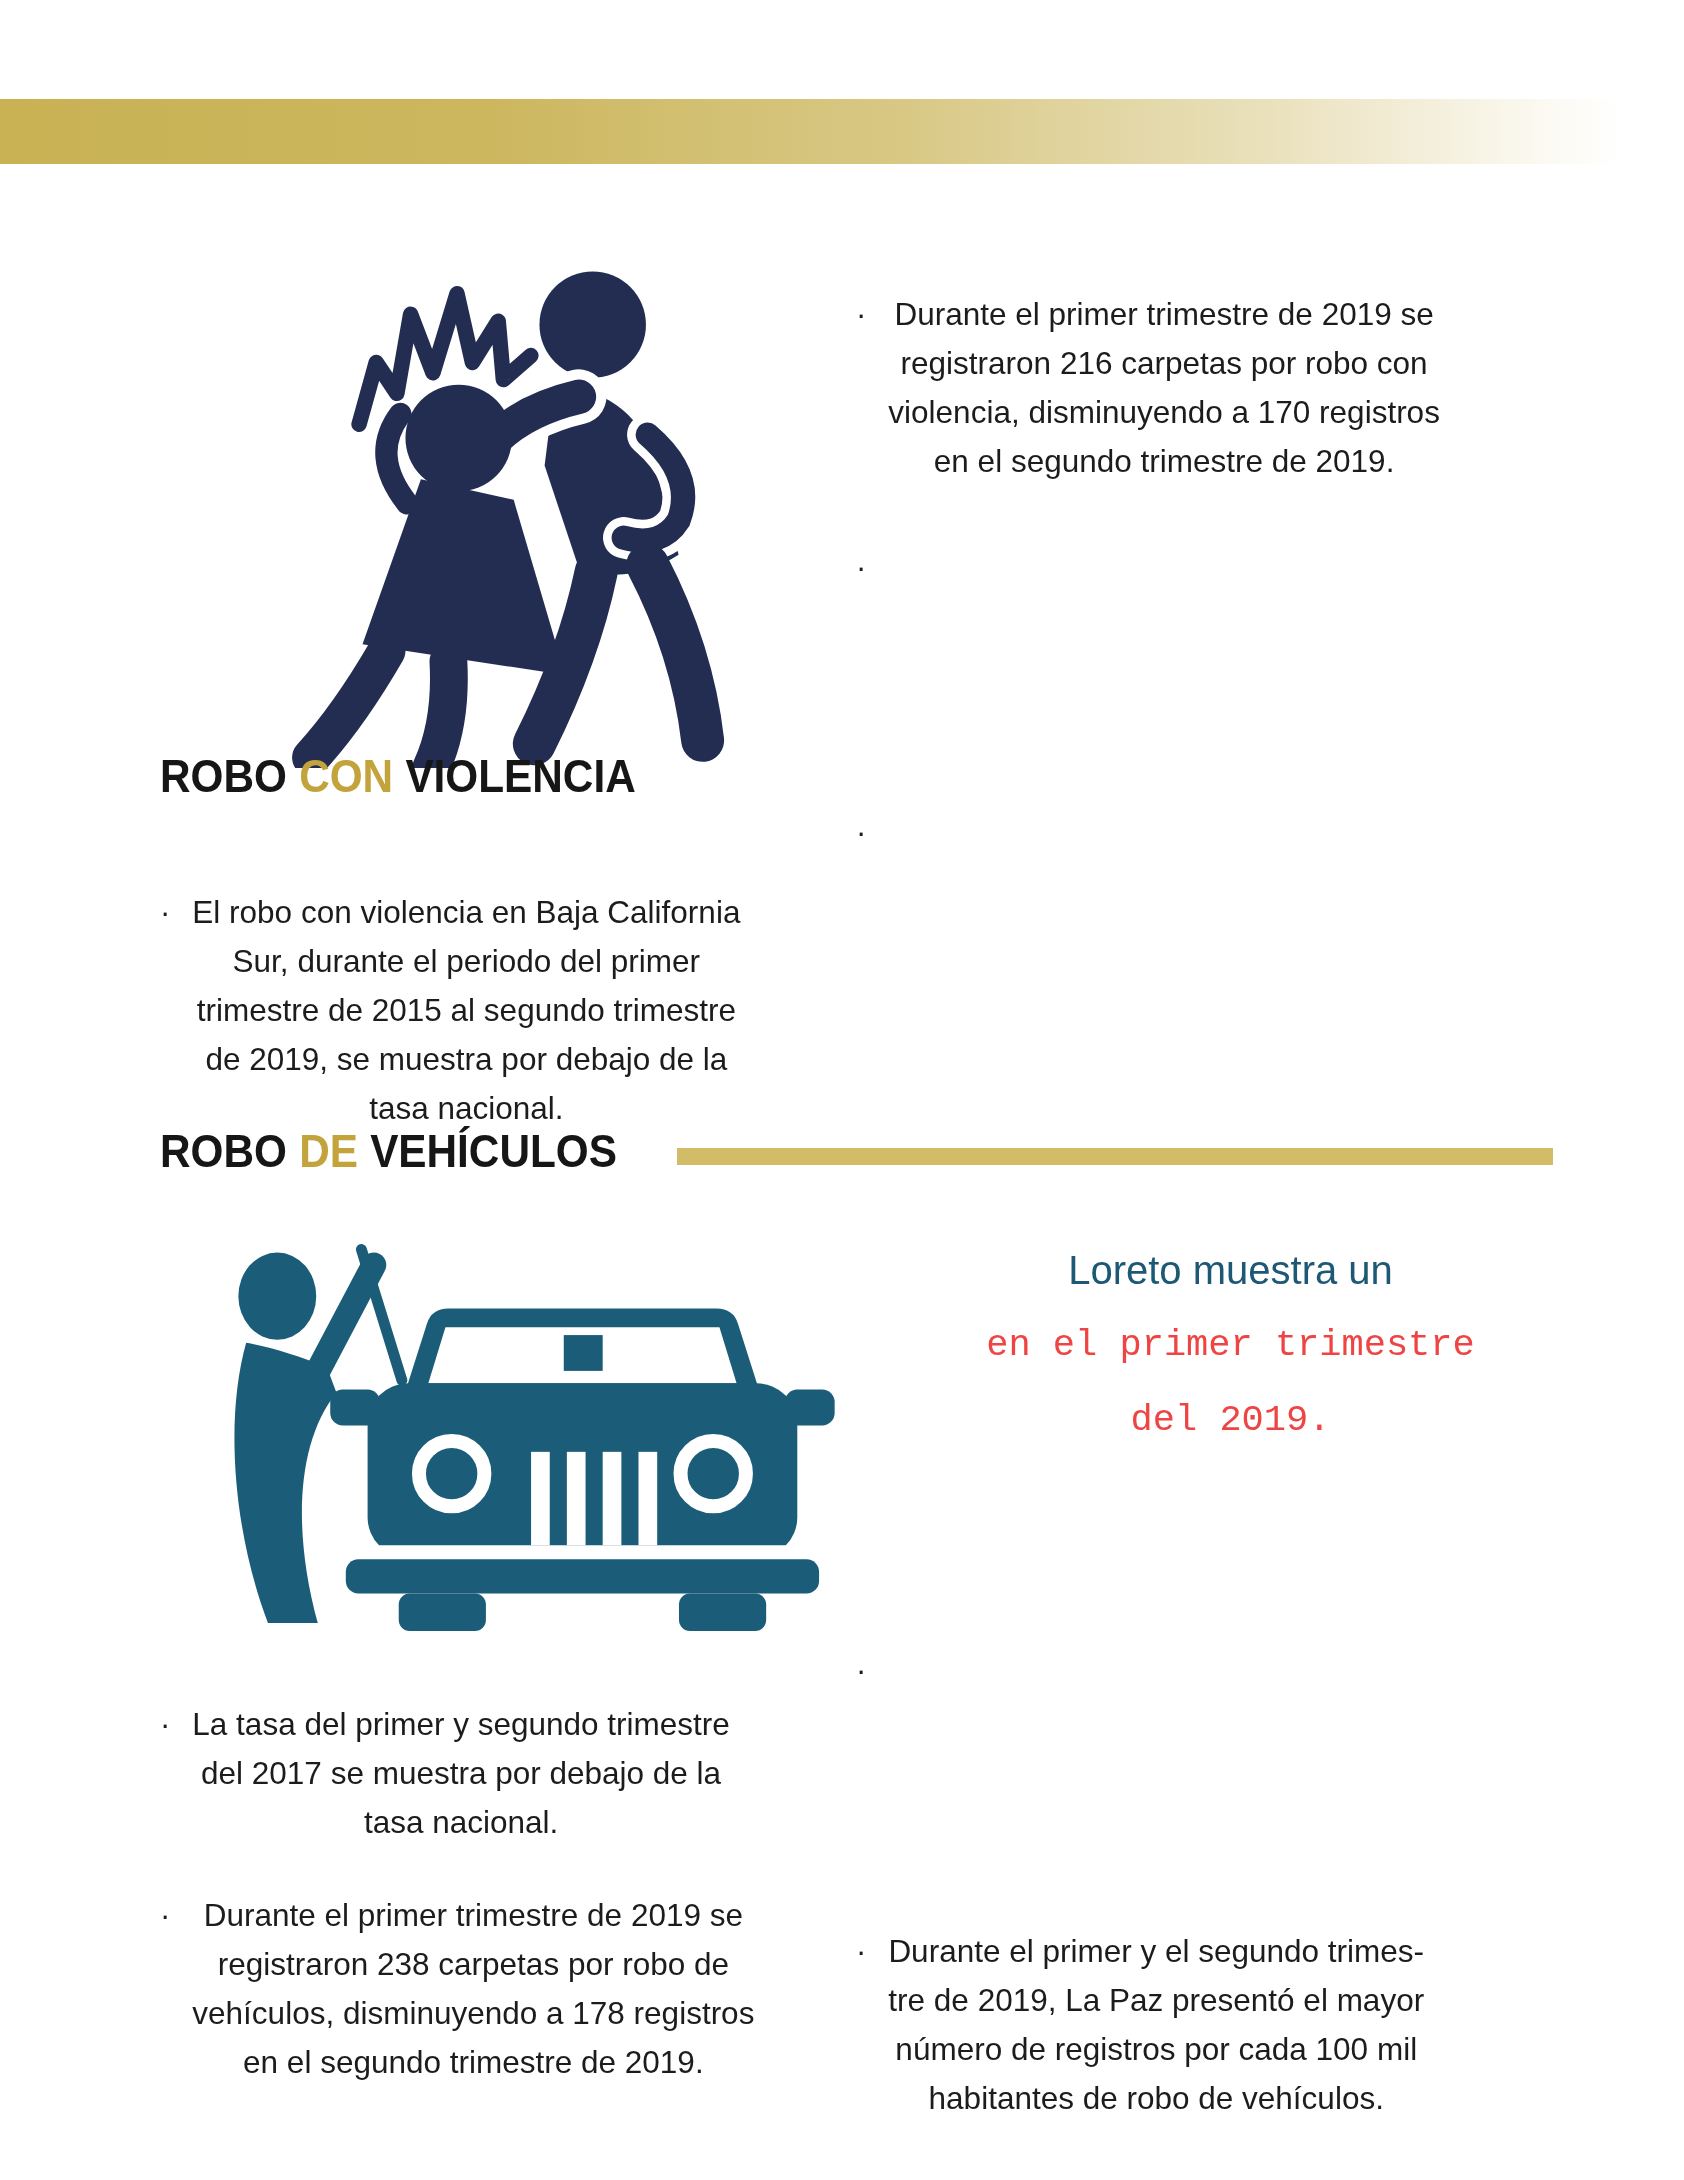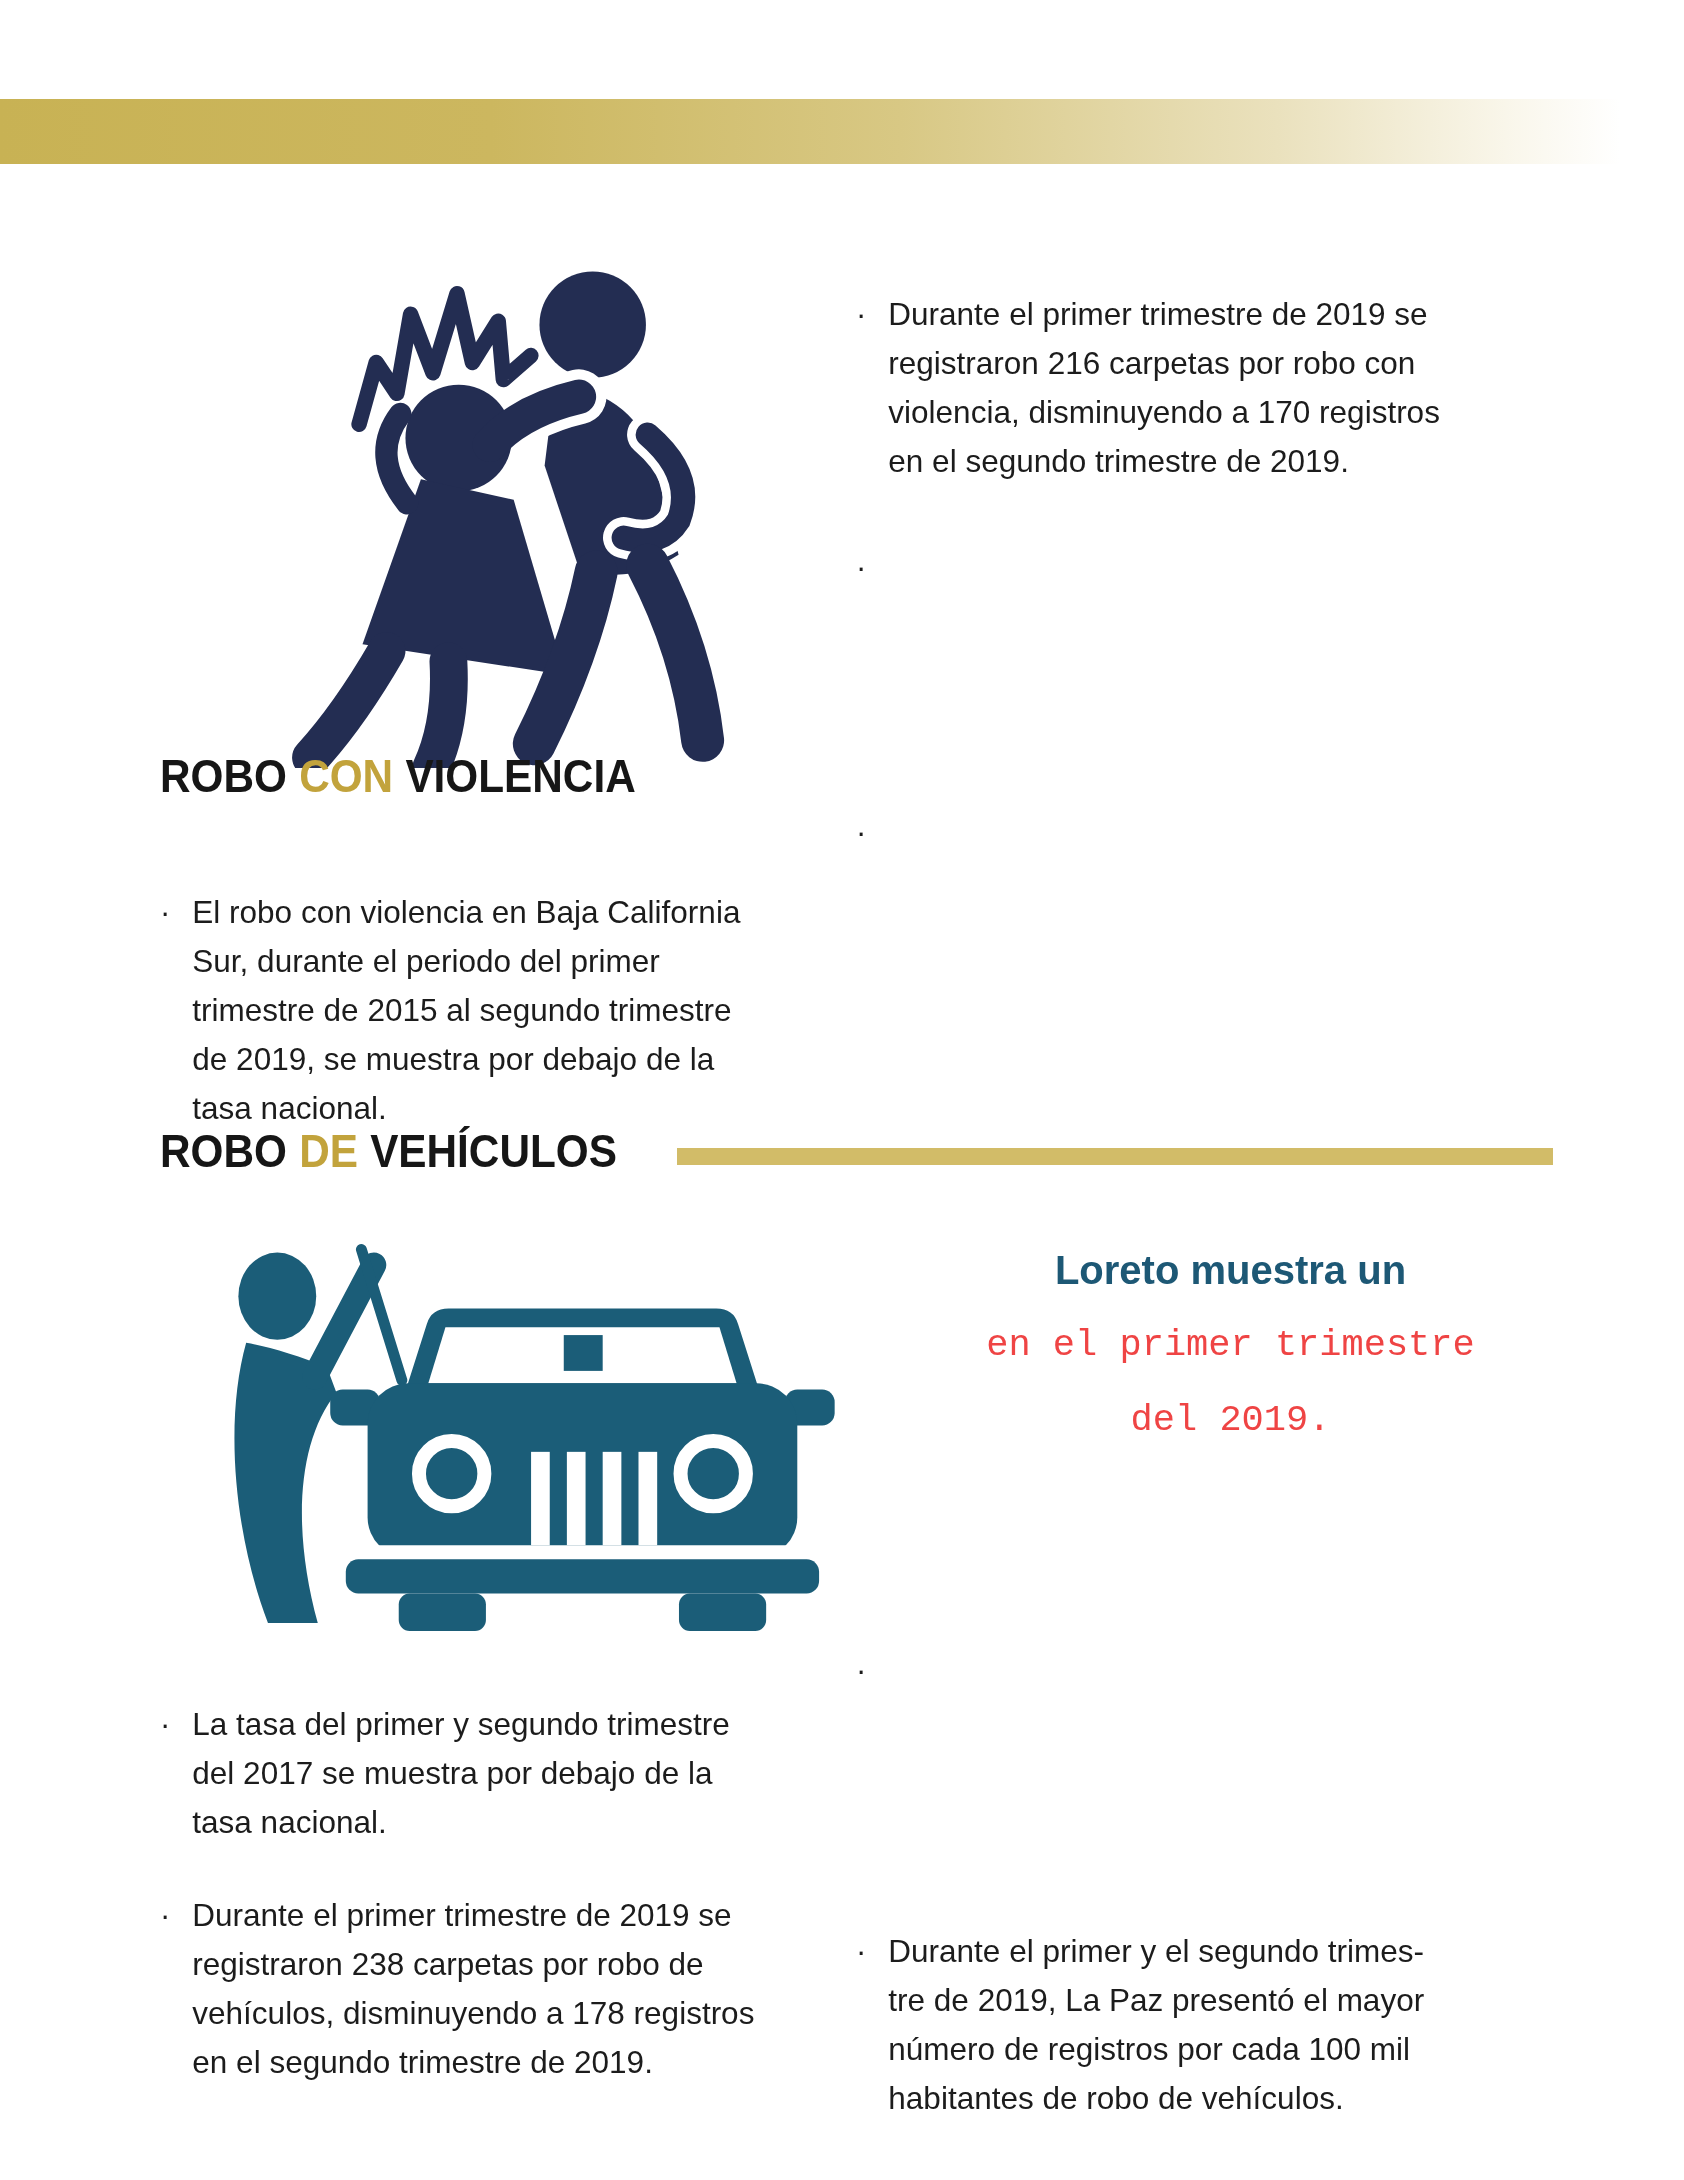--- a/index.html
+++ b/index.html
@@ -48,31 +48,32 @@
     line-height:49px;
     color:#1c1c1c;
     flex:0 0 auto;
   }
   .btext{
     margin:0;
     font-size:31.5px;
     line-height:49px;
     white-space:pre;
     color:#1c1c1c;
+    text-align:center;
   }
   .icon{position:absolute;}
   .callout{
     position:absolute;
     left:890px; top:1233px;
     width:681px;
     text-align:center;
   }
   .c-teal{
     color:#1d5875;
-    font-weight:700;
+    font-weight:400;
     font-size:40px;
     line-height:75px;
     white-space:nowrap;
   }
   .c-dark{
     color:#ef4444;
     font-family:Liberation Mono, monospace;
     font-size:37px;
     line-height:75px;
     white-space:nowrap;

